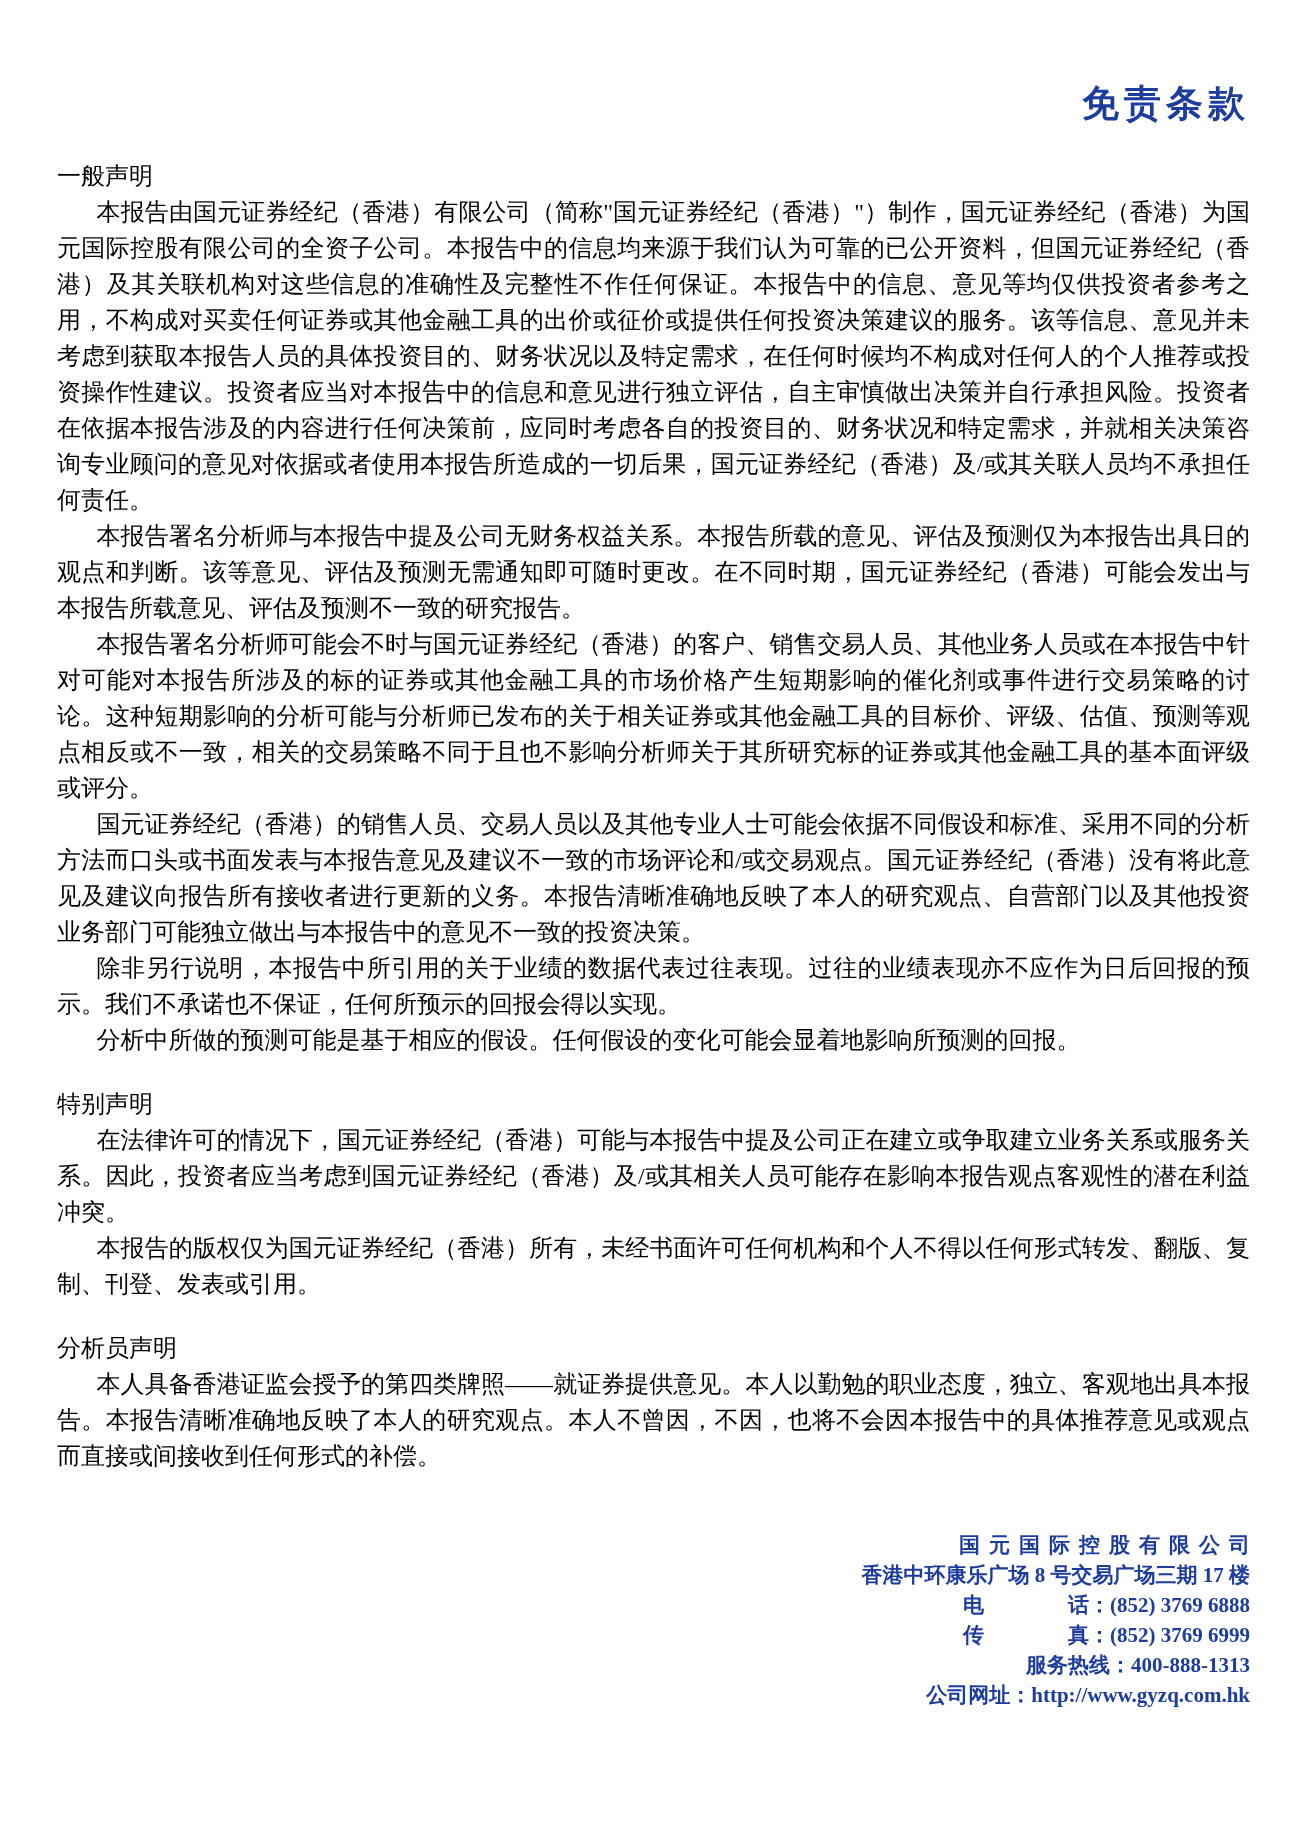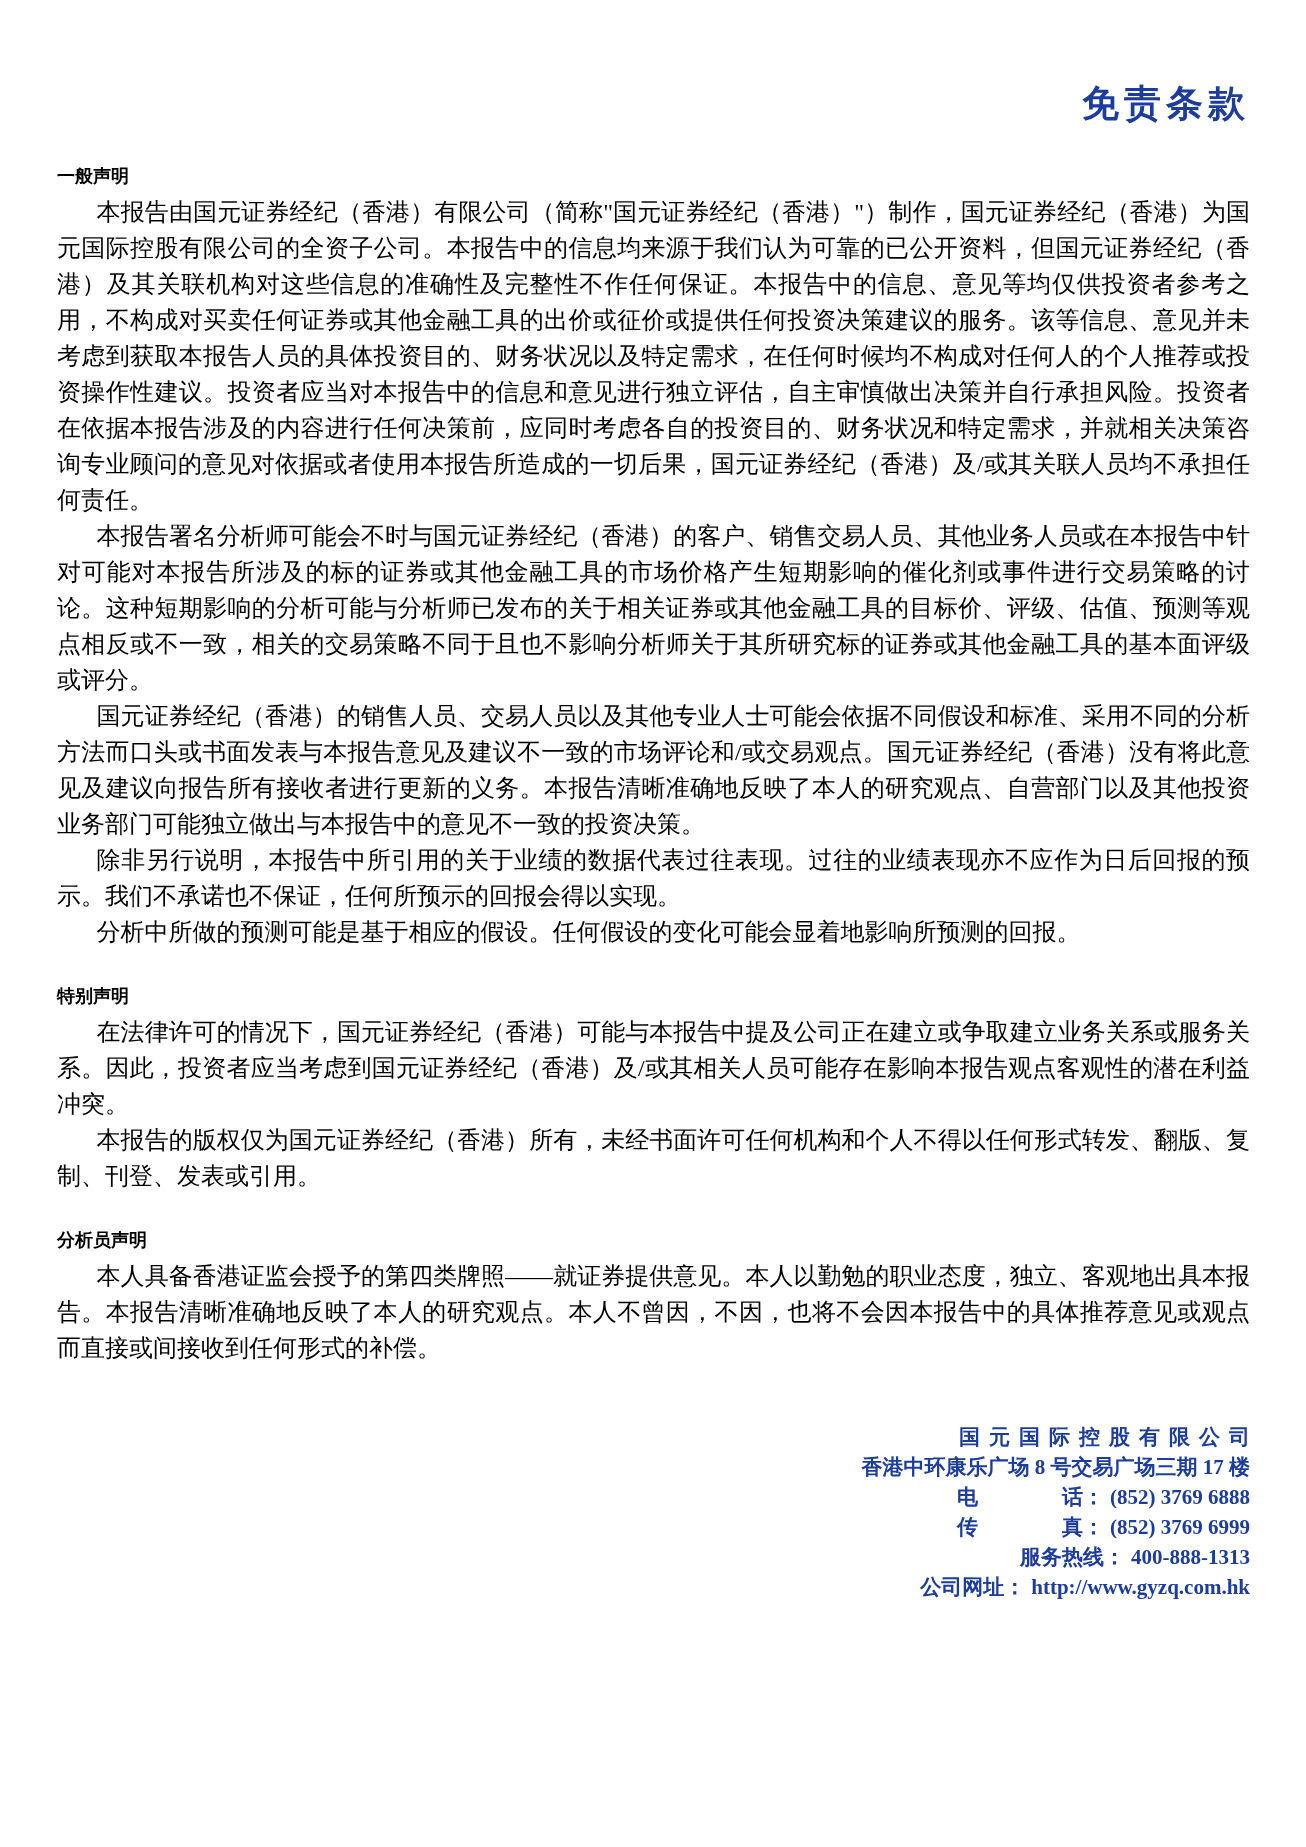--- a/index.html
+++ b/index.html
@@ -18,22 +18,22 @@
     margin: 0 0 30px 0;
     text-align: right;
     color: var(--accent);
     font-size: 37px;
     font-weight: bold;
     letter-spacing: 5px;
     line-height: 1.3;
   }
   h2.sec-heading {
     margin: 0;
-    font-size: 18px;
-    font-weight: bold;
+    font-size: 24px;
+    font-weight: normal;
     line-height: 36px;
     color: #000000;
   }
   p.para {
     margin: 0;
     font-size: 24px;
     line-height: 36px;
     text-align: justify;
     text-indent: 1.65em;
     color: #000000;
@@ -47,32 +47,33 @@
     font-size: 21px;
     line-height: 30px;
     font-family: "Liberation Serif", "DejaVu Serif", serif;
   }
   .f-company {
     letter-spacing: 9px;
     margin-right: -9px;
     text-align: right;
   }
   .f-label { white-space: pre; }
-  .f-value { margin-left: 6px; }
+  .f-value { }
 </style>
 </head>
 <body>
 
 <div class="page">
 
   <h1 class="doc-title">免责条款</h1>
 
   <section>
     <h2 class="sec-heading">一般声明</h2>
     <p class="para">本报告由国元证券经纪（香港）有限公司（简称"国元证券经纪（香港）"）制作，国元证券经纪（香港）为国元国际控股有限公司的全资子公司。本报告中的信息均来源于我们认为可靠的已公开资料，但国元证券经纪（香港）及其关联机构对这些信息的准确性及完整性不作任何保证。本报告中的信息、意见等均仅供投资者参考之用，不构成对买卖任何证券或其他金融工具的出价或征价或提供任何投资决策建议的服务。该等信息、意见并未考虑到获取本报告人员的具体投资目的、财务状况以及特定需求，在任何时候均不构成对任何人的个人推荐或投资操作性建议。投资者应当对本报告中的信息和意见进行独立评估，自主审慎做出决策并自行承担风险。投资者在依据本报告涉及的内容进行任何决策前，应同时考虑各自的投资目的、财务状况和特定需求，并就相关决策咨询专业顾问的意见对依据或者使用本报告所造成的一切后果，国元证券经纪（香港）及/或其关联人员均不承担任何责任。</p>
+    <p class="para">本报告署名分析师与本报告中提及公司无财务权益关系。本报告所载的意见、评估及预测仅为本报告出具日的观点和判断。该等意见、评估及预测无需通知即可随时更改。在不同时期，国元证券经纪（香港）可能会发出与本报告所载意见、评估及预测不一致的研究报告。</p>
     <p class="para">本报告署名分析师可能会不时与国元证券经纪（香港）的客户、销售交易人员、其他业务人员或在本报告中针对可能对本报告所涉及的标的证券或其他金融工具的市场价格产生短期影响的催化剂或事件进行交易策略的讨论。这种短期影响的分析可能与分析师已发布的关于相关证券或其他金融工具的目标价、评级、估值、预测等观点相反或不一致，相关的交易策略不同于且也不影响分析师关于其所研究标的证券或其他金融工具的基本面评级或评分。</p>
     <p class="para">国元证券经纪（香港）的销售人员、交易人员以及其他专业人士可能会依据不同假设和标准、采用不同的分析方法而口头或书面发表与本报告意见及建议不一致的市场评论和/或交易观点。国元证券经纪（香港）没有将此意见及建议向报告所有接收者进行更新的义务。本报告清晰准确地反映了本人的研究观点、自营部门以及其他投资业务部门可能独立做出与本报告中的意见不一致的投资决策。</p>
     <p class="para">除非另行说明，本报告中所引用的关于业绩的数据代表过往表现。过往的业绩表现亦不应作为日后回报的预示。我们不承诺也不保证，任何所预示的回报会得以实现。</p>
     <p class="para">分析中所做的预测可能是基于相应的假设。任何假设的变化可能会显着地影响所预测的回报。</p>
   </section>
 
   <section class="gap-top">
     <h2 class="sec-heading">特别声明</h2>
     <p class="para">在法律许可的情况下，国元证券经纪（香港）可能与本报告中提及公司正在建立或争取建立业务关系或服务关系。因此，投资者应当考虑到国元证券经纪（香港）及/或其相关人员可能存在影响本报告观点客观性的潜在利益冲突。</p>
     <p class="para">本报告的版权仅为国元证券经纪（香港）所有，未经书面许可任何机构和个人不得以任何形式转发、翻版、复制、刊登、发表或引用。</p>

